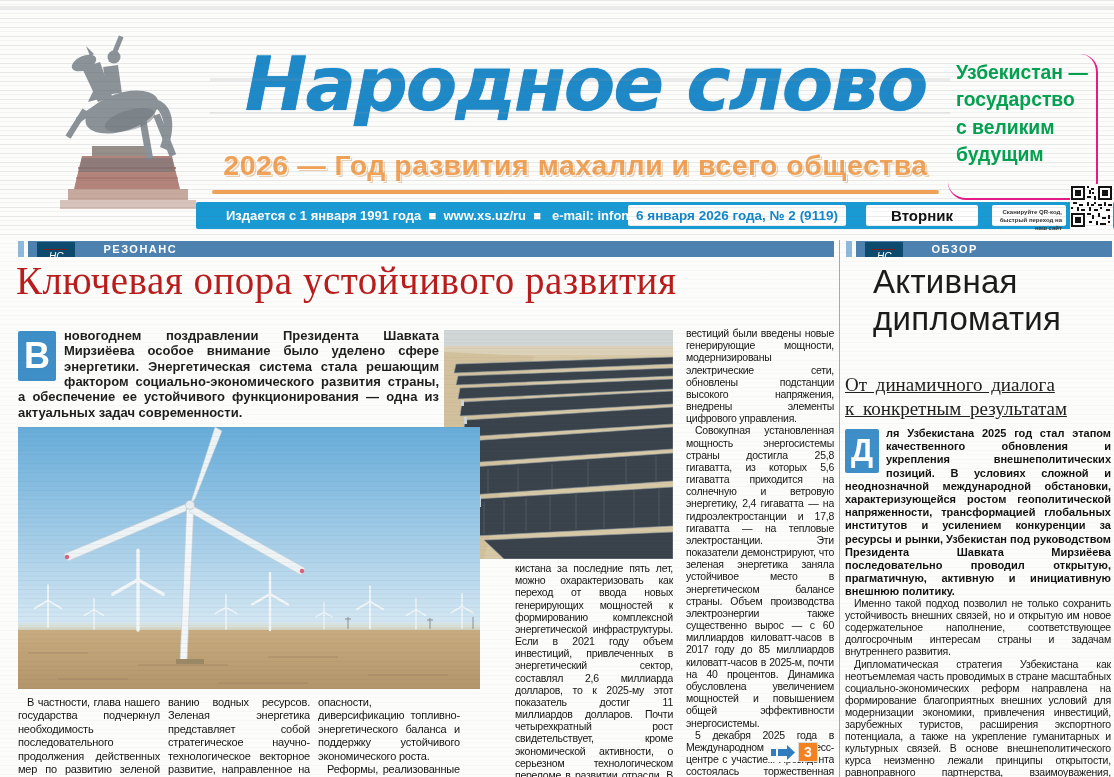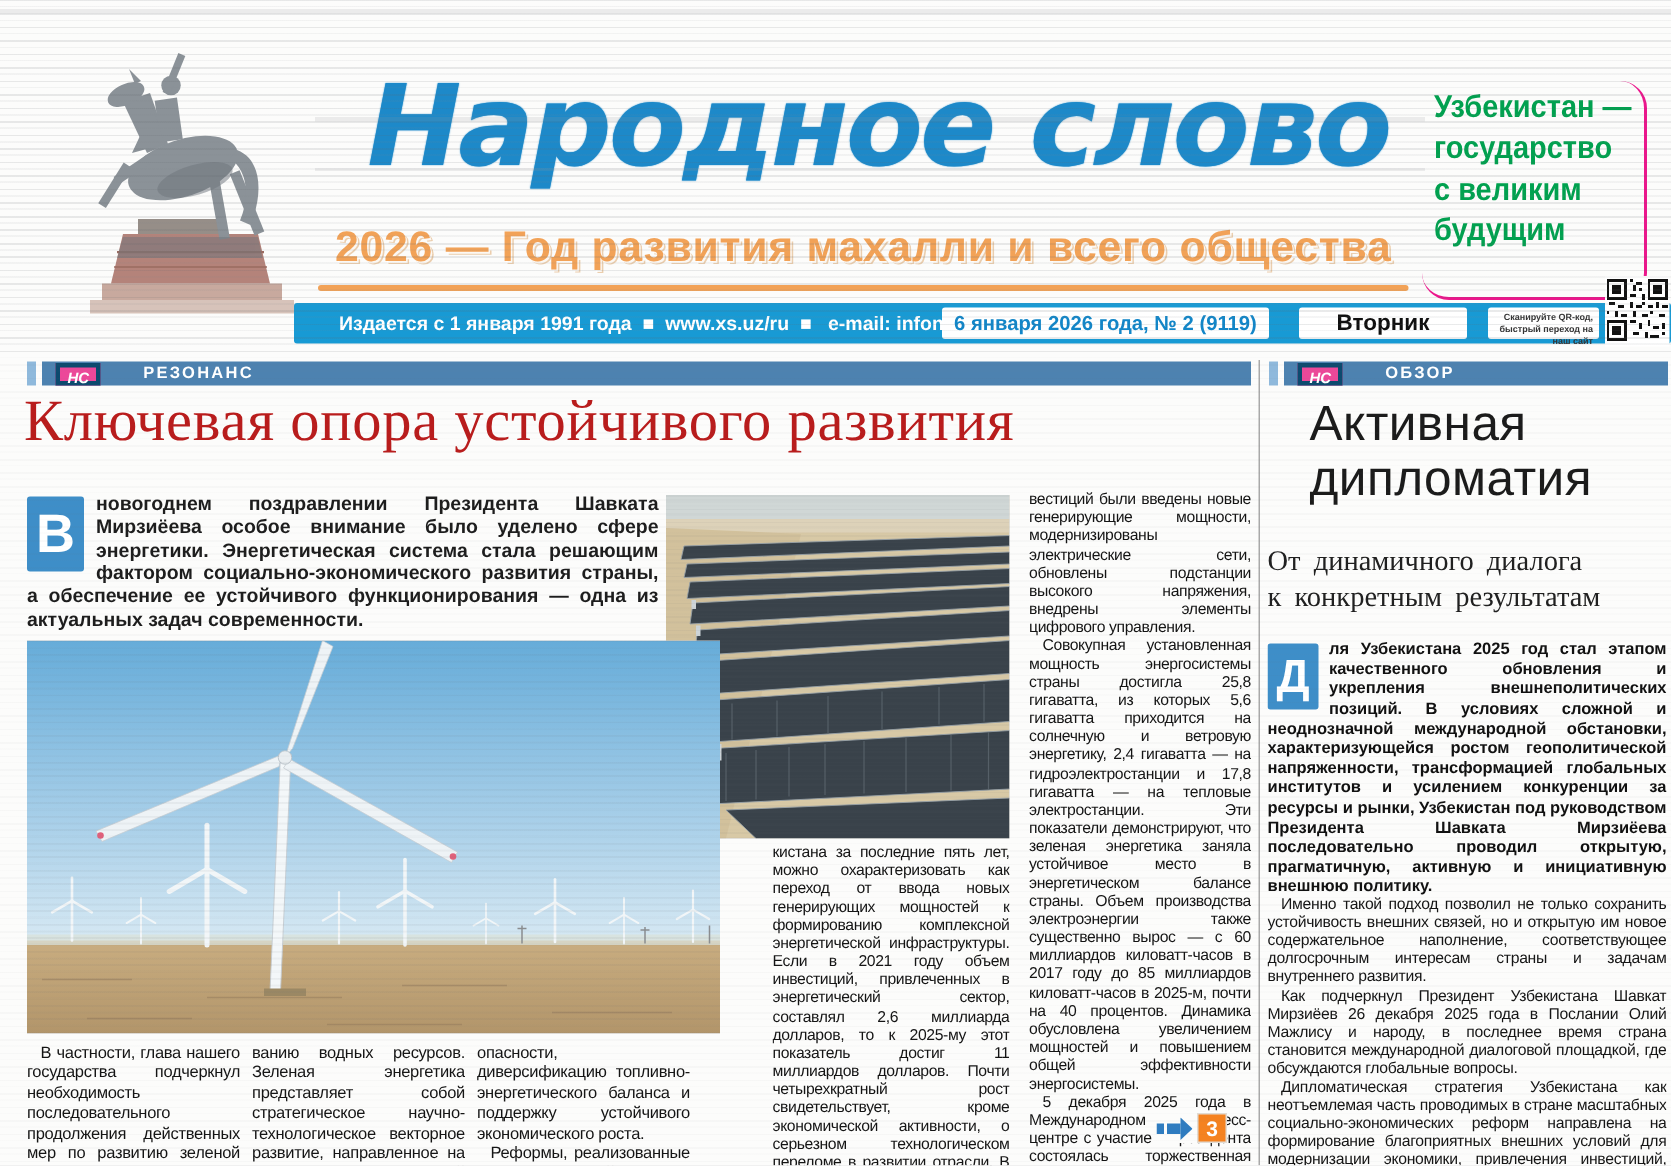--- a/index.html
+++ b/index.html
@@ -21,22 +21,22 @@
   .infobar .txt{flex:1;color:#fff;font-weight:bold;font-size:13px;line-height:27px;
                 padding-left:30px;white-space:nowrap;overflow:hidden;}
   .cell{background:#fff;margin:3px 0;border-radius:2px;text-align:center;}
   .cell.date{width:218px;color:#1286c8;font-weight:bold;font-size:13.5px;line-height:21px;margin-right:20px;}
   .cell.day{width:112px;color:#101010;font-weight:bold;font-size:15px;line-height:21px;margin-right:14px;}
   .cell.note{width:74px;font-size:6px;line-height:1.35;text-align:right;color:#333;
              padding:3px 4px;box-sizing:border-box;font-weight:bold;}
   
   .secbar{background:#4d82b0;height:16px;display:flex;align-items:center;}
   .sec-tab{position:absolute;left:-10px;top:0;width:6px;height:16px;background:#8fb9dc;}
-  .ns-badge{background:#ec4899;color:#fff;font-weight:bold;font-style:italic;font-size:10px;
-            line-height:16px;padding:0 5px;margin-left:9px;border:3px solid #0c4a6e;height:15px;box-sizing:border-box;}
+  .ns-badge{background:#7f1d1d;color:#fff;font-weight:normal;font-style:italic;font-size:10px;
+            line-height:16px;padding:0 5px;margin-left:9px;border:7px solid #0c4a6e;height:15px;box-sizing:border-box;}
   .sec-label{color:#fff;font-weight:bold;font-size:11px;letter-spacing:1.5px;margin-left:28px;}
   
   .headline{font-family:"Liberation Serif",serif;font-size:39px;color:#b91c1c;letter-spacing:.5px;white-space:nowrap;}
   .lede{font-size:13px;font-weight:bold;line-height:1.18;text-align:justify;color:#1d1d1d;}
   .dropcap{float:left;width:38px;height:50px;background:#3e8ec8;color:#fff;font-size:36px;font-weight:bold;
            text-align:center;line-height:50px;margin:3px 8px 0 0;border-radius:2px;}
   .dropcap.sm{width:34px;height:44px;font-size:31px;line-height:44px;margin:2px 7px 0 0;}
   .body-txt{font-size:10.5px;line-height:1.16;letter-spacing:-.25px;text-align:justify;color:#141414;}
   .body-lg{font-size:11px;line-height:1.22;letter-spacing:-.2px;text-align:justify;color:#141414;}
   .ind{text-indent:9px;}
@@ -316,32 +316,31 @@
     <div class="sec-tab"></div>
     <span class="ns-badge">НС</span>
     <span class="sec-label">ОБЗОР</span>
   </div>
 
   <div class="abs rv-headline" style="left:845px;top:264px;width:264px;margin-left:28px;">
     <div>Активная</div>
     <div>дипломатия</div>
   </div>
 
-  <div class="abs rv-sub" style="left:845px;top:363px;width:266px;">
+  <div class="abs rv-sub" style="left:845px;top:373px;width:266px;text-decoration:underline;">
     <div>От динамичного диалога</div>
     <div>к конкретным результатам</div>
   </div>
 
   <div class="abs" style="left:845px;top:427px;width:266px;height:350px;overflow:hidden;">
     <div class="rv-lead">
       <span class="dropcap sm">Д</span>
       <span>ля Узбекистана 2025 год стал этапом качественного обновления и укрепления внешнеполитических позиций. В условиях сложной и неоднозначной международной обстановки, характеризующейся ростом геополитической напряженности, трансформацией глобальных институтов и усилением конкуренции за ресурсы и рынки, Узбекистан под руководством Президента Шавката Мирзиёева последовательно проводил открытую, прагматичную, активную и инициативную внешнюю политику.</span>
     </div>
     <div class="rv-body">
       <p class="ind">Именно такой подход позволил не только сохранить устойчивость внешних связей, но и открытую им новое содержательное наполнение, соответствующее долгосрочным интересам страны и задачам внутреннего развития.</p>
-      <p class="ind">Как подчеркнул Президент Узбекистана Шавкат Мирзиёев 26 декабря 2025 года в Послании Олий Мажлису и народу, в последнее время страна становится международной диалоговой площадкой, где обсуждаются глобальные вопросы.</p>
       <p class="ind">Дипломатическая стратегия Узбекистана как неотъемлемая часть проводимых в стране масштабных социально-экономических реформ направлена на формирование благоприятных внешних условий для модернизации экономики, привлечения инвестиций, зарубежных туристов, расширения экспортного потенциала, а также на укрепление гуманитарных и культурных связей. В основе внешнеполитического курса неизменно лежали принципы открытости, равноправного партнерства, взаимоуважения, невмешательства во внутренние дела государств и строгого соблюдения норм международного права.</p>
 
     </div>
   </div>
 
   <div class="streaks" style="opacity:.35;z-index:7;"></div>
 </div>
 
 </body></html>

